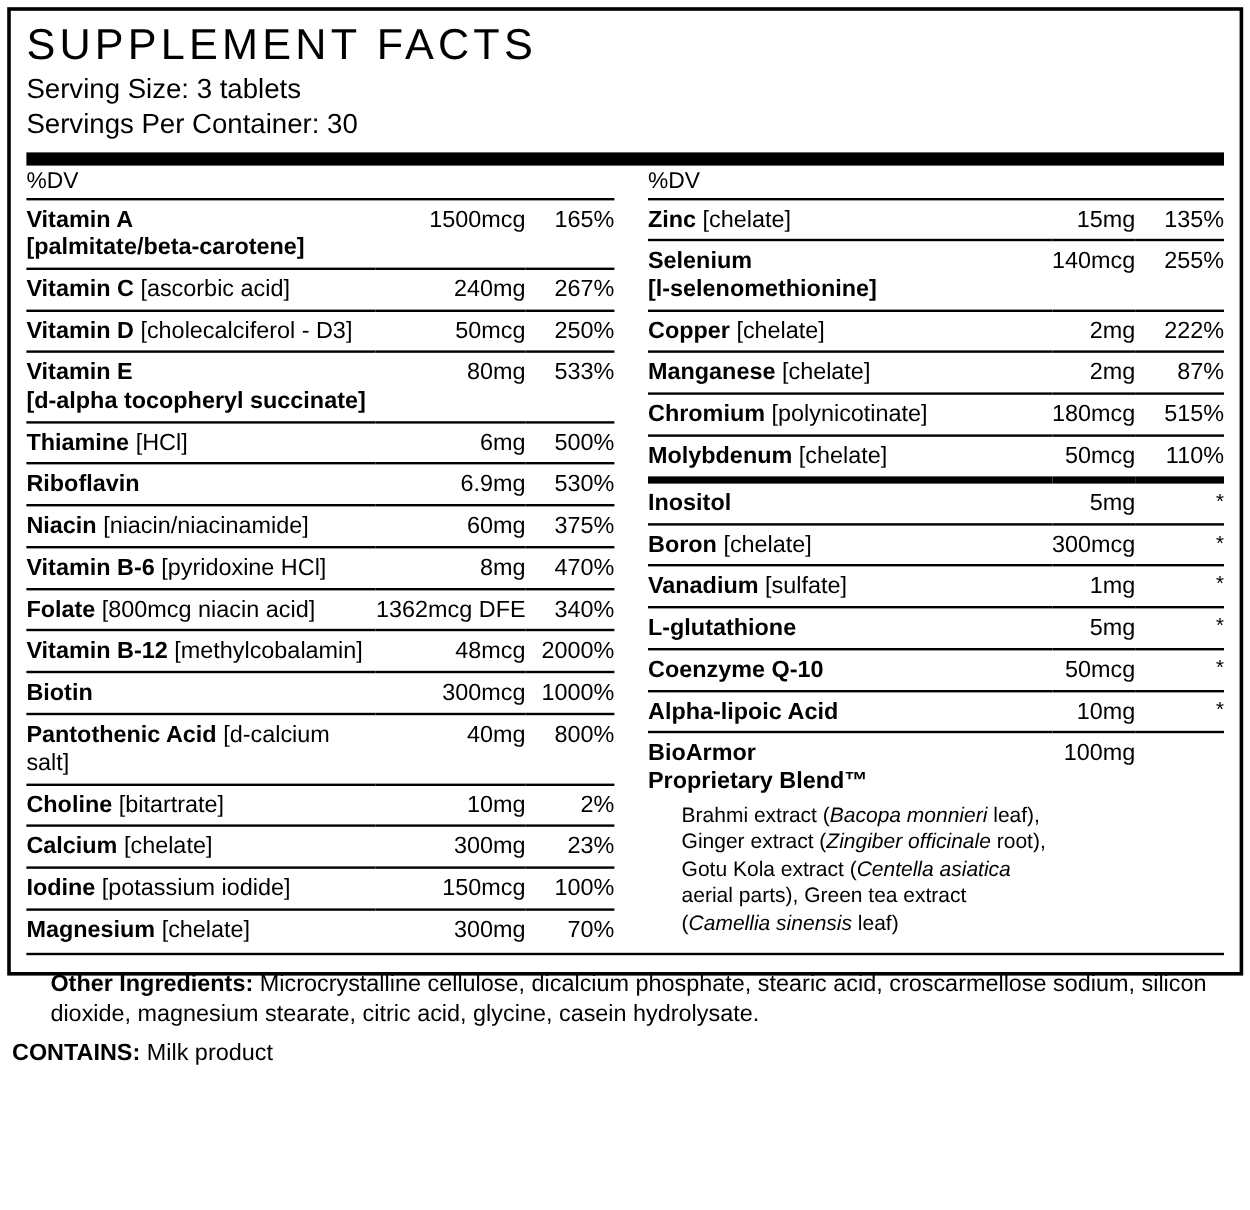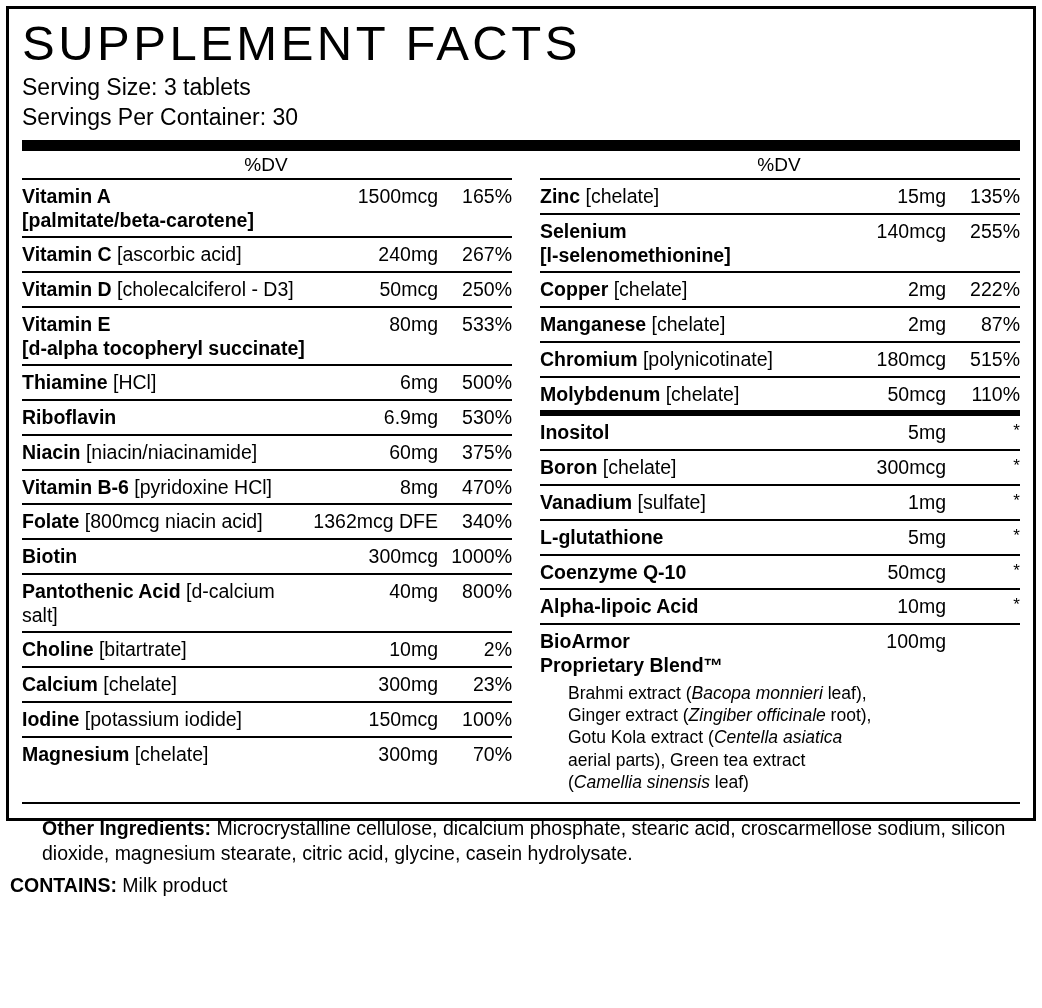--- a/index.html
+++ b/index.html
@@ -28,21 +28,21 @@
     bottom: 84px;
     border: 3px solid #000;
     box-sizing: border-box;
     pointer-events: none;
   }
   .inner {
     position: relative;
     padding: 14px 22px 0 22px;
   }
   .title {
-    font-size: 49px;
+    font-size: 36px;
     letter-spacing: 3.5px;
     font-weight: 400;
     line-height: 1.05;
     margin: 4px 0 4px 0;
     font-family: "Liberation Sans", sans-serif;
   }
   .serving {
     font-size: 23px;
     line-height: 1.28;
     margin: 0;
@@ -66,21 +66,21 @@
   }
   .col-left {
     width: 50.5%;
     padding-right: 14px;
   }
   .col-right {
     width: 49.5%;
     padding-left: 14px;
   }
   .dvhead {
-    text-align: center;
+    text-align: left;
     font-size: 19px;
     padding-bottom: 2px;
     padding-right: 2px;
   }
   table.facts {
     width: 100%;
     border-collapse: collapse;
     font-size: 19.5px;
   }
   table.facts td {
@@ -212,20 +212,25 @@
               </tr>
               <tr class="">
                 <td class="name"><span class="nm">Vitamin B-6</span> <span class="src">[pyridoxine HCl]</span></td>
                 <td class="amt">8mg</td>
                 <td class="dv">470%</td>
               </tr>
               <tr class="">
                 <td class="name"><span class="nm">Folate</span> <span class="src">[800mcg niacin acid]</span></td>
                 <td class="amt">1362mcg DFE</td>
                 <td class="dv">340%</td>
+              </tr>
+              <tr class="">
+                <td class="name"><span class="nm">Vitamin B-12</span> <span class="src">[methylcobalamin]</span></td>
+                <td class="amt">48mcg</td>
+                <td class="dv">2000%</td>
               </tr>
               <tr class="">
                 <td class="name"><span class="nm">Biotin</span></td>
                 <td class="amt">300mcg</td>
                 <td class="dv">1000%</td>
               </tr>
               <tr class="">
                 <td class="name"><span class="nm">Pantothenic Acid</span> <span class="src">[d-calcium salt]</span></td>
                 <td class="amt">40mg</td>
                 <td class="dv">800%</td>

